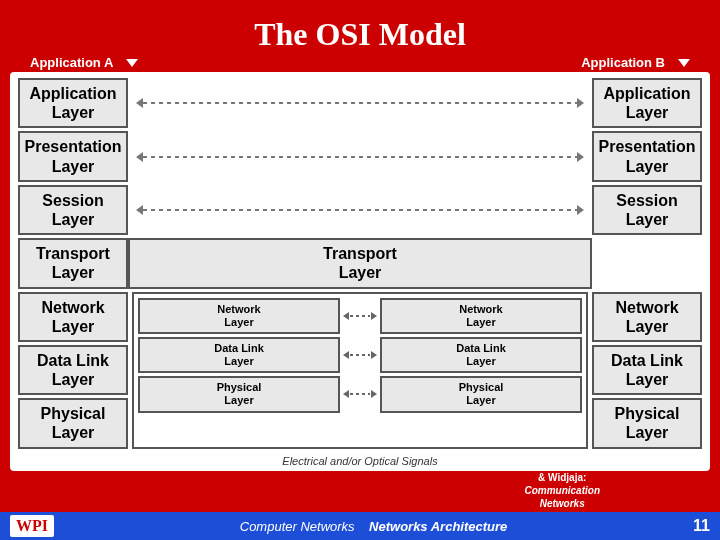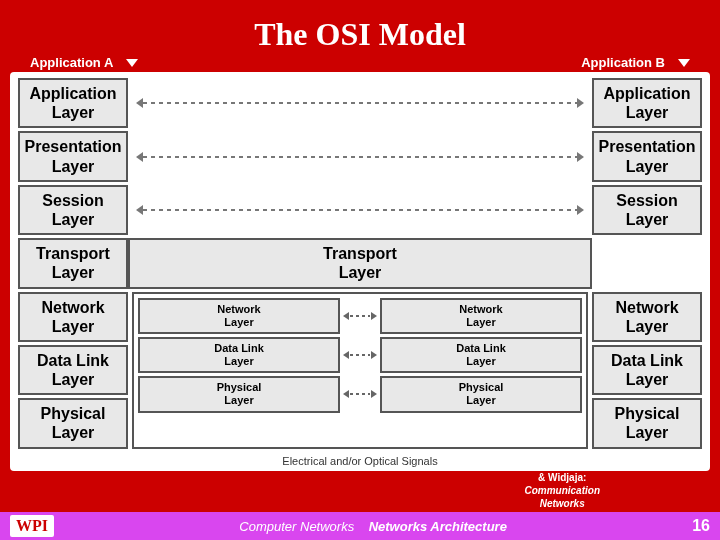--- a/index.html
+++ b/index.html
@@ -119,24 +119,25 @@
       border-bottom: 5px solid transparent;
       border-left: 7px solid #777;
       flex-shrink: 0;
     }
 
     .bottom-section {
       text-align: center;
       margin-top: 3px;
       font-size: 11px;
       color: #333;
+      font-style: italic;
     }
 
     .footer {
-      background: #d946ef;
+      background: #1d4ed8;
       display: flex;
       align-items: center;
       justify-content: space-between;
       padding: 3px 10px;
       position: absolute;
       bottom: 0;
       left: 0;
       right: 0;
     }
 
@@ -296,14 +297,14 @@
   <em><span>Communication</span><br>
   <span>Networks</span></em>
 </div>
 
 <div class="footer">
   <div class="footer-left">WPI</div>
   <div class="footer-center">
     <span>Computer Networks</span>&nbsp;&nbsp;&nbsp;
     <strong><span>Networks Architecture</span></strong>
   </div>
-  <div class="footer-right">16</div>
+  <div class="footer-right">11</div>
 </div>
 
 </body></html>

